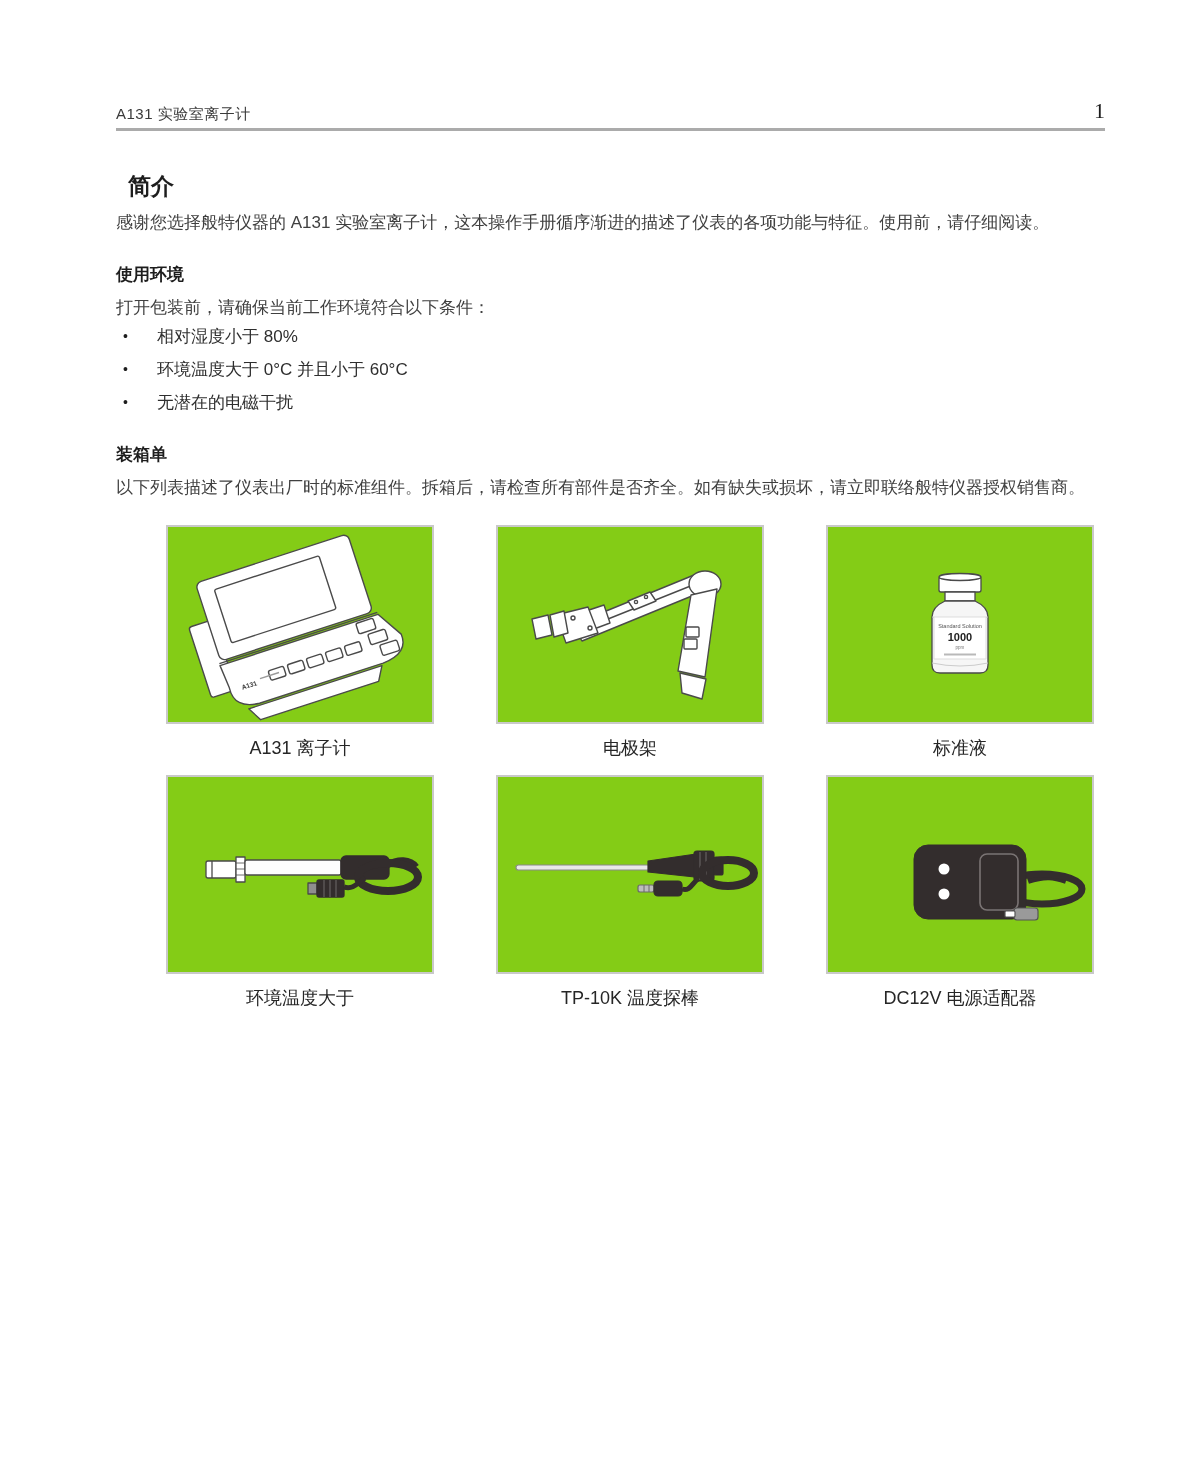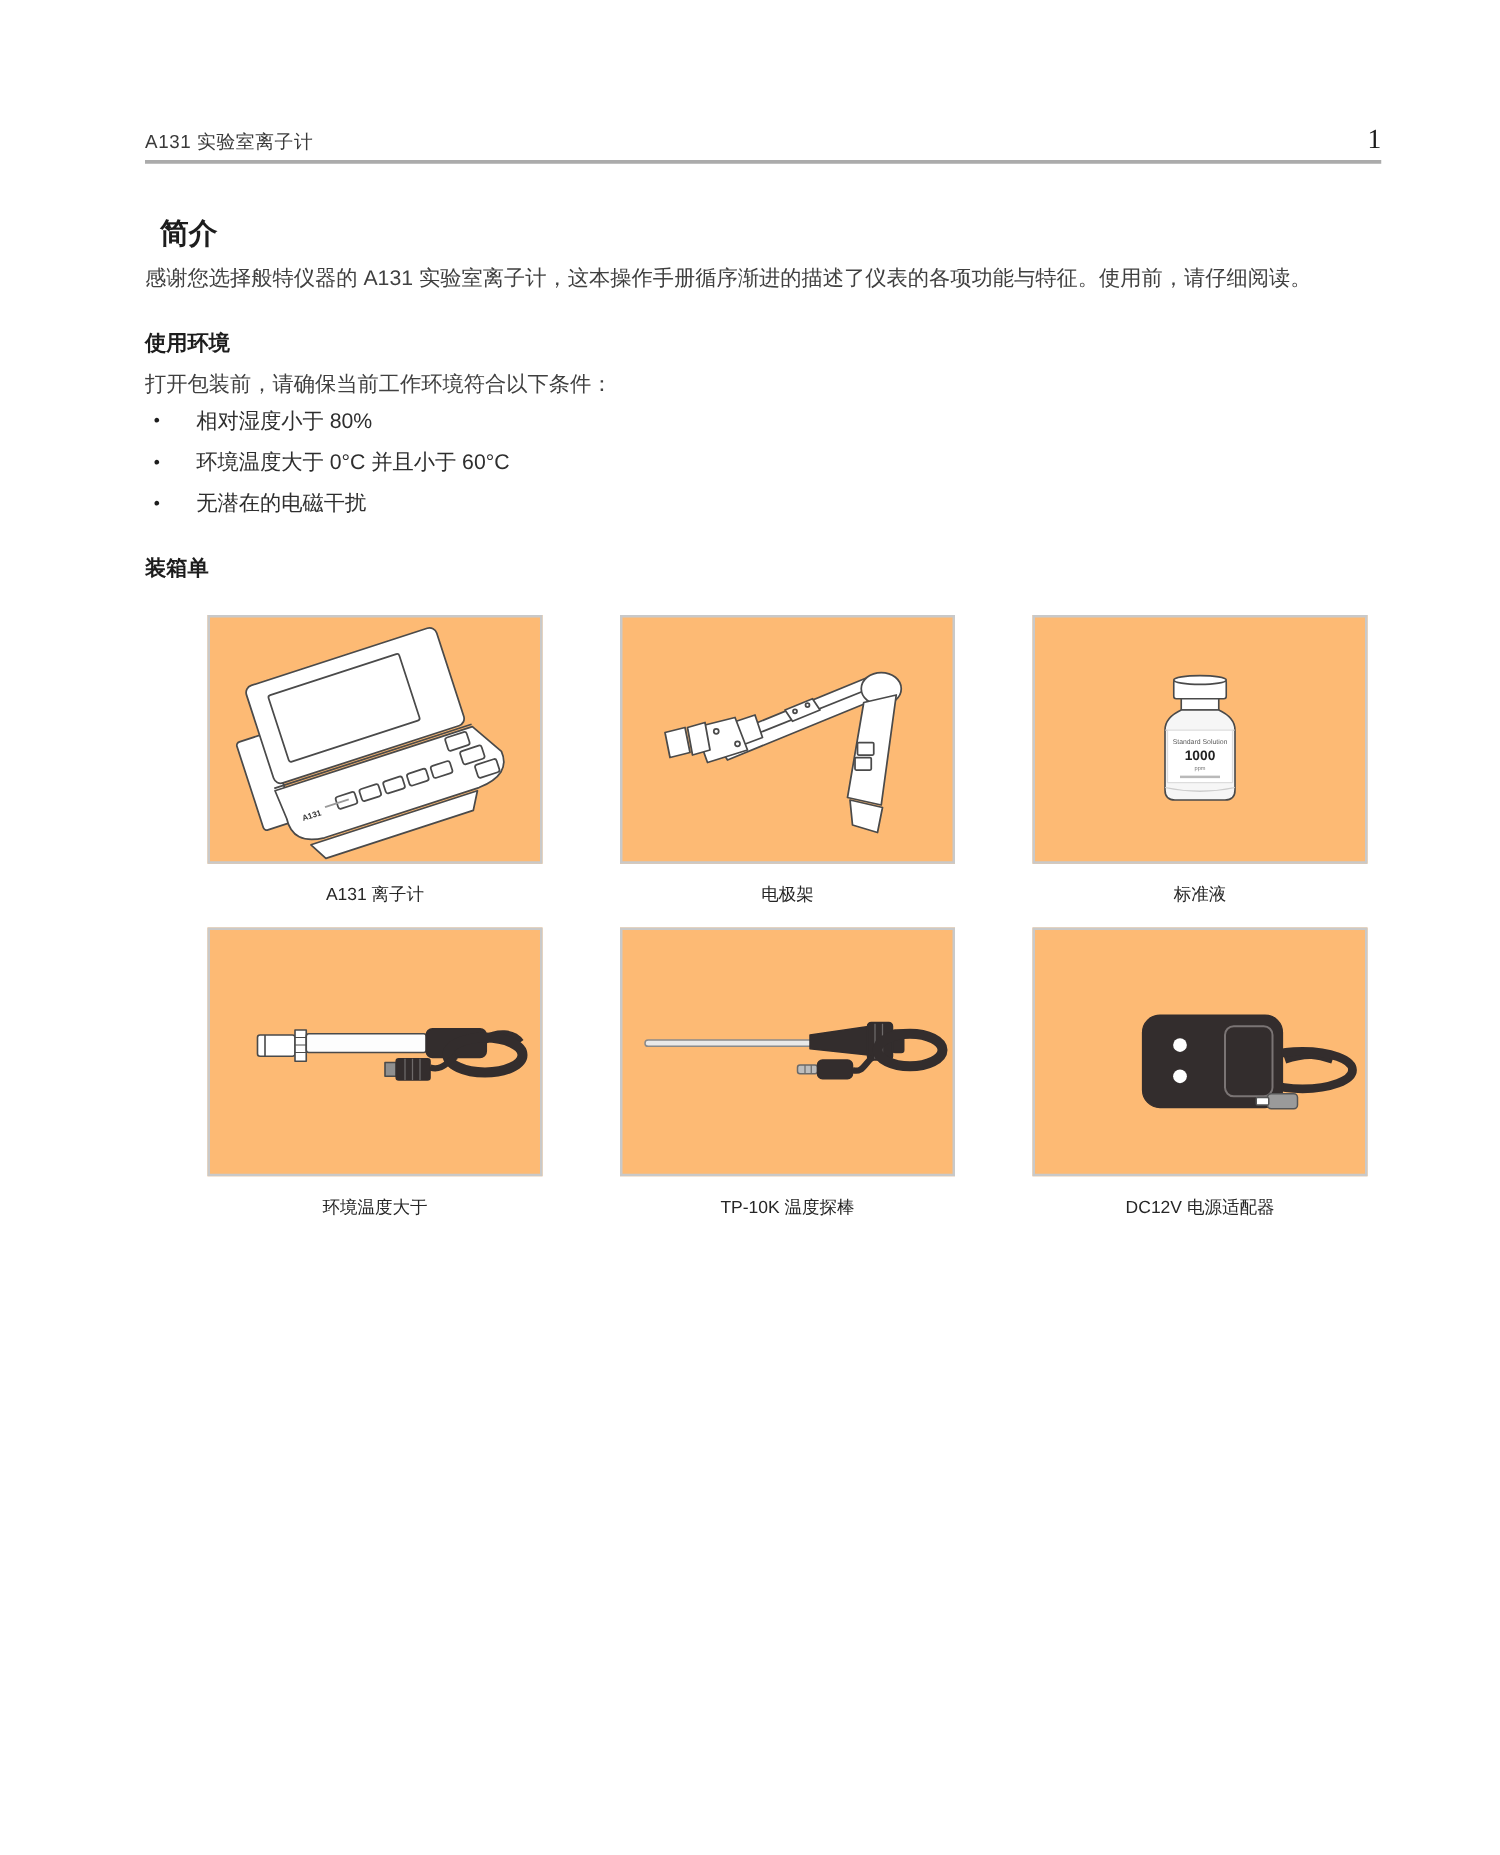--- a/index.html
+++ b/index.html
@@ -43,24 +43,24 @@
     width: 928px;
     display: grid;
     grid-template-columns: repeat(3, 268px);
     justify-content: space-between;
     row-gap: 16px;
   }
   figure.pack-item { margin: 0; width: 268px; }
   .fig-box {
     width: 268px; height: 199px;
     border: 2px solid #c9c9c9;
-    background: #fdba74;
+    background: #84cc16;
     display: flex; align-items: center; 
   }
-  figcaption { margin-top: 13px; height: 22px; text-align: center; font-size: 14px; line-height: 22px; color: #262626; }
+  figcaption { margin-top: 13px; height: 22px; text-align: center; font-size: 18px; line-height: 22px; color: #262626; }
 
   svg { display: block; }
   svg text { stroke: none; }
 </style>
 </head>
 <body>
 
 <div class="page">
   <div class="inner">
 
@@ -88,20 +88,21 @@
           <span class="marker">•</span>
           <span class="bullet-text">环境温度大于 0°C 并且小于 60°C</span>
         </li>
         <li class="bullet-item">
           <span class="marker">•</span>
           <span class="bullet-text">无潜在的电磁干扰</span>
         </li>
       </ul>
 
       <h2 class="section-title">装箱单</h2>
+      <p class="para">以下列表描述了仪表出厂时的标准组件。拆箱后，请检查所有部件是否齐全。如有缺失或损坏，请立即联络般特仪器授权销售商。</p>
 
       <div class="figures">
 
         <figure class="pack-item">
           <div class="fig-box">
             <svg width="264" height="195" viewBox="0 0 264 195">
               <g transform="rotate(-18 132 100)" fill="#ffffff" stroke="#4a4a4a" stroke-width="1.4" stroke-linejoin="round">
                 <rect x="26" y="66" width="26" height="74" rx="3"></rect>
                 <rect x="46" y="26" width="160" height="82" rx="6"></rect>
                 <rect x="62" y="38" width="110" height="56" rx="2"></rect>

